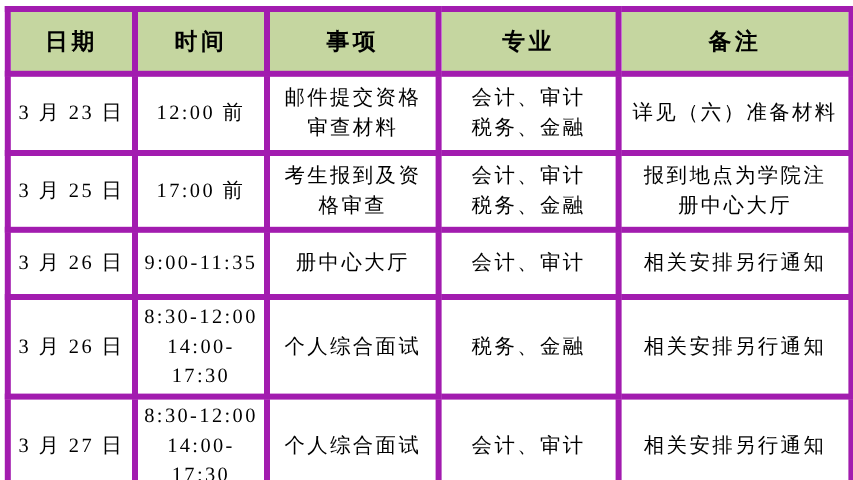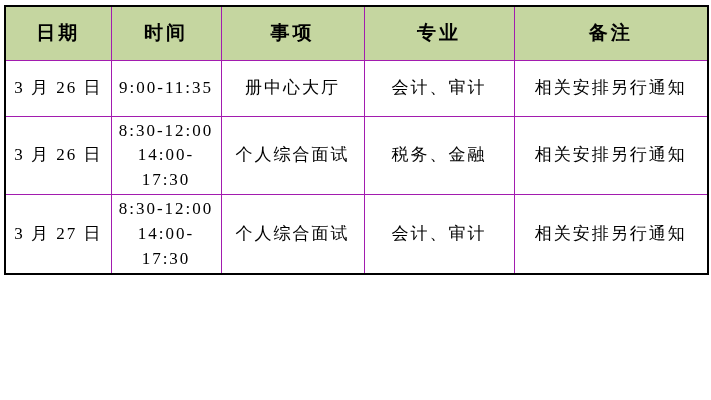--- a/index.html
+++ b/index.html
@@ -16,21 +16,21 @@
   }
   table.schedule {
     border-collapse: collapse;
     table-layout: fixed;
     width: 703px;
     border: 2px solid #000000;
     background: #ffffff;
   }
   table.schedule th,
   table.schedule td {
-    border: 1px solid #a21caf;
+    border: 5px solid #a21caf;
     text-align: center;
     vertical-align: middle;
     white-space: pre-line;
     color: #000000;
     padding: 2px 4px;
     box-sizing: border-box;
     overflow: hidden;
   }
   table.schedule th {
     background: #c5d6a0;
@@ -73,20 +73,39 @@
     <thead>
       <tr>
         <th>日期</th>
         <th>时间</th>
         <th>事项</th>
         <th>专业</th>
         <th>备注</th>
       </tr>
     </thead>
     <tbody>
+      <tr class="r1">
+        <td class="date-cell">3 月 23 日</td>
+        <td class="time-cell">12:00 前</td>
+        <td class="item-cell">邮件提交资格
+审查材料</td>
+        <td class="major-cell">会计、审计
+税务、金融</td>
+        <td class="note-cell">详见（六）准备材料</td>
+      </tr>
+      <tr class="r2">
+        <td class="date-cell">3 月 25 日</td>
+        <td class="time-cell">17:00 前</td>
+        <td class="item-cell">考生报到及资
+格审查</td>
+        <td class="major-cell">会计、审计
+税务、金融</td>
+        <td class="note-cell">报到地点为学院注
+册中心大厅</td>
+      </tr>
       <tr class="r3">
         <td class="date-cell">3 月 26 日</td>
         <td class="time-cell">9:00-11:35</td>
         <td class="item-cell">册中心大厅</td>
         <td class="major-cell">会计、审计</td>
         <td class="note-cell">相关安排另行通知</td>
       </tr>
       <tr class="r4">
         <td class="date-cell">3 月 26 日</td>
         <td class="time-cell">8:30-12:00

